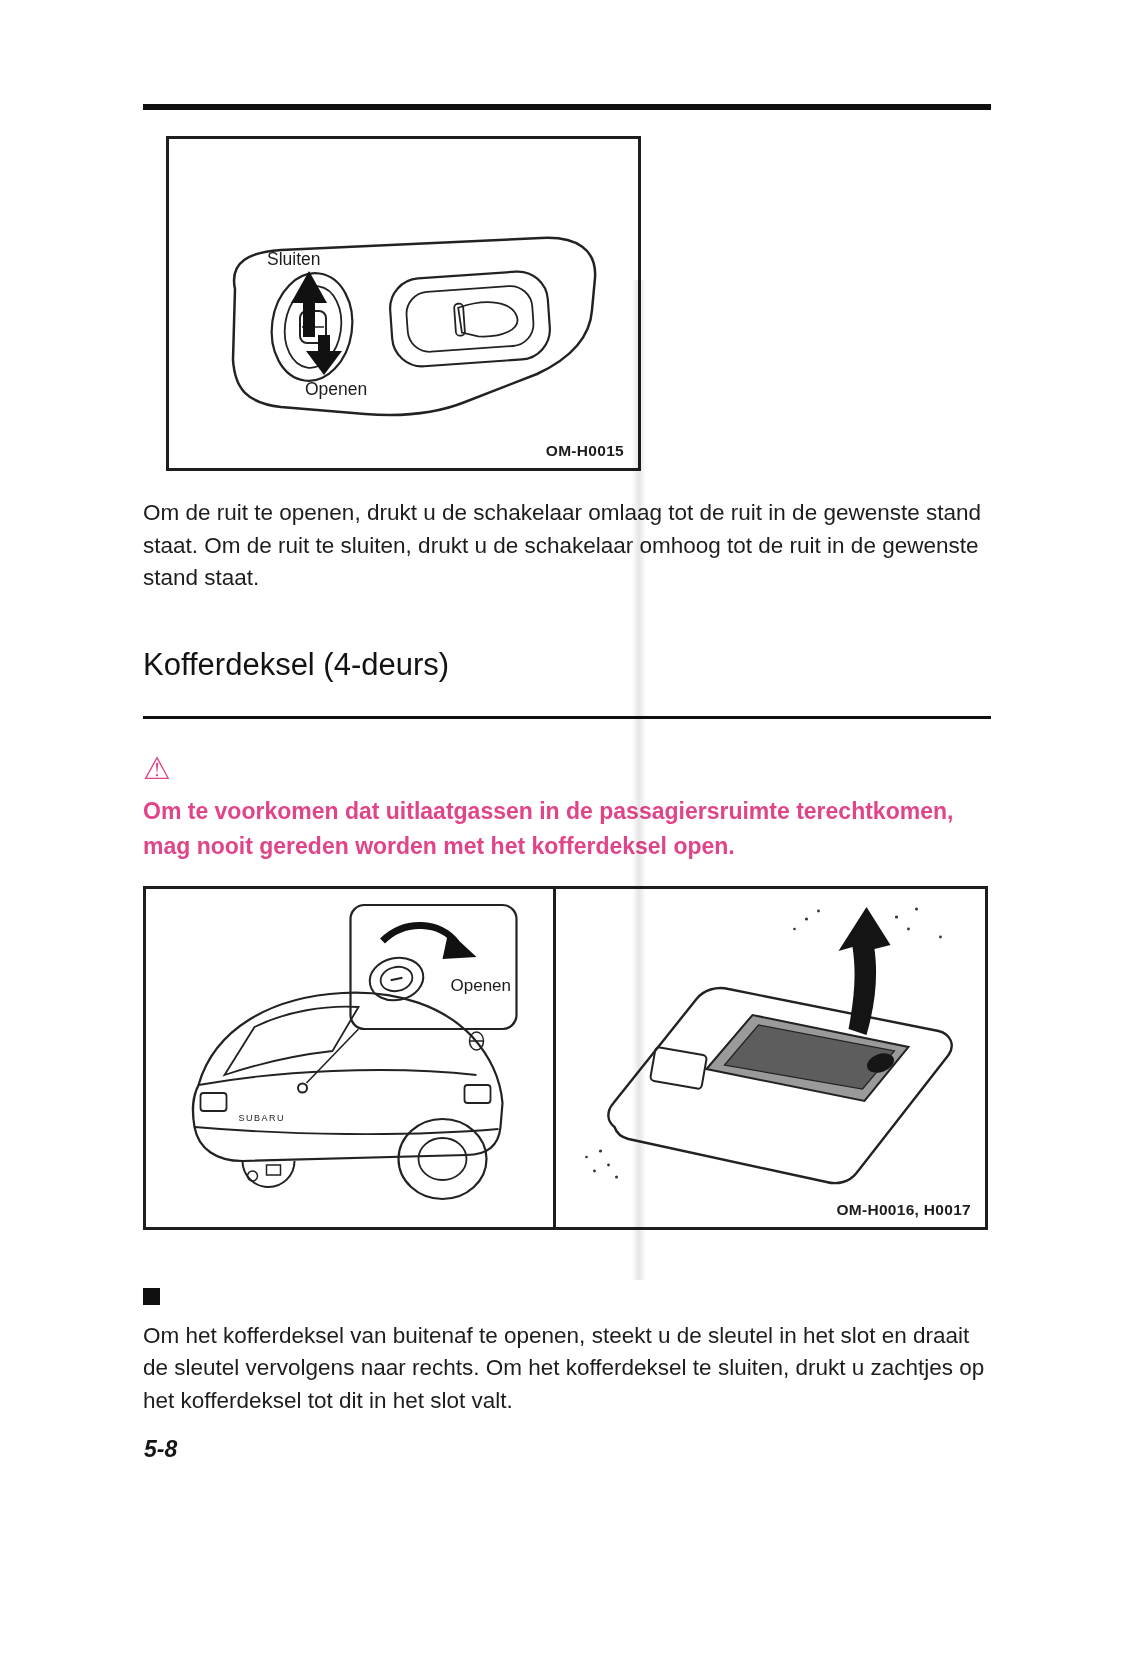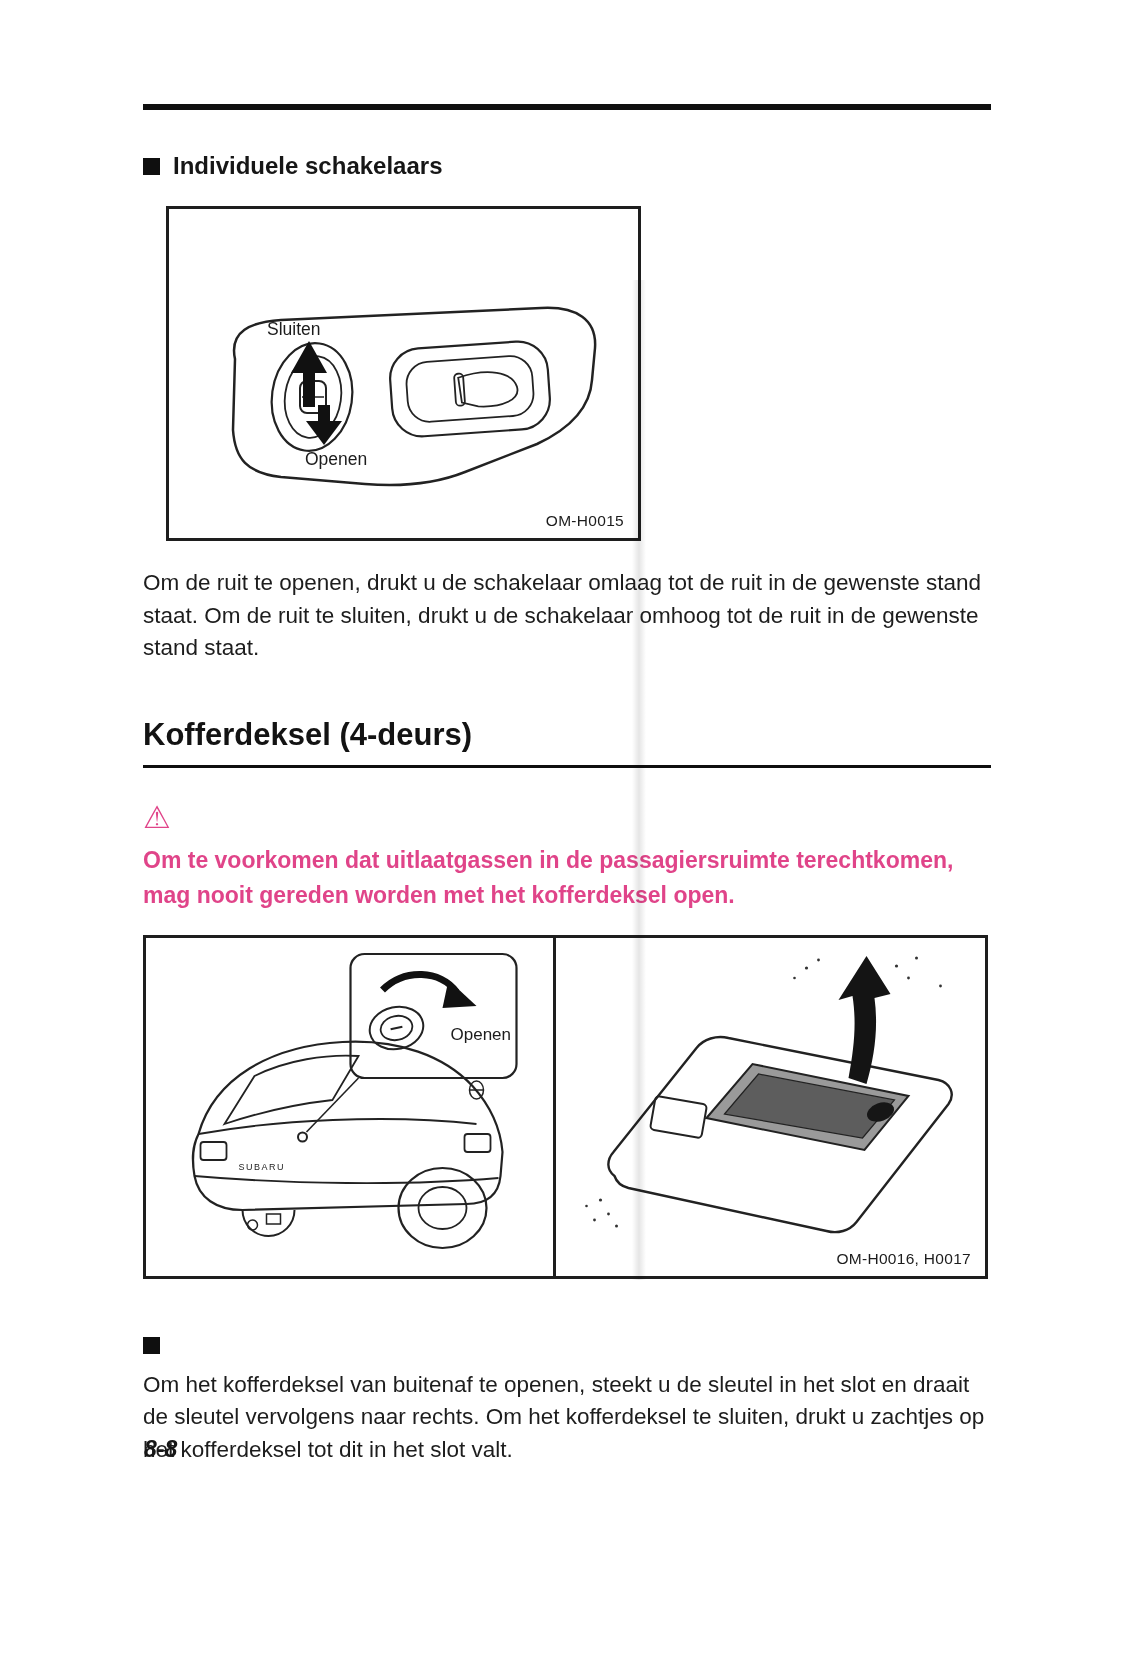--- a/index.html
+++ b/index.html
@@ -14,28 +14,28 @@
   .subheading { display:flex; align-items:center; gap:13px; font-weight:bold; font-size:24px; color:#161616; }
   .subheading .bullet { width:17px; height:17px; background:#0f0f0f; flex:none; }
   #subheading-1 { margin-top:42px; }
   #subheading-2 { margin-top:58px; }
 
   .figure { border:3px solid #1e1e1e; background:#fff; position:relative; }
   .figure-1 { margin-top:26px; width:475px; height:335px;margin-left:23px; }
   .figure-2 { margin-top:22px; width:845px; height:344px; display:flex; }
   .fig2-left { width:410px; border-right:3px solid #1e1e1e; position:relative; }
   .fig2-right { flex:1; position:relative; }
-  .fig-caption { position:absolute; right:14px; bottom:8px; font-size:15.5px; color:#1c1c1c; letter-spacing:0.3px; }
+  .fig-caption { position:absolute; right:14px; bottom:8px; font-size:15.5px; color:#1c1c1c; letter-spacing:0.3px;font-weight:bold; }
 
   .para { margin-top:26px; font-size:22.5px; line-height:32.5px; color:#1d1d1d; }
   .para-2 { margin-top:15px; }
 
   .section-title {
-    margin-top:52px; font-size:31px; font-weight:bold; color:#131313;
-    padding-bottom:12px; border-bottom:3.5px solid #0f0f0f;
+    margin-top:52px; font-size:31px; font-weight:normal; color:#131313;
+    padding-bottom:33px; border-bottom:3.5px solid #0f0f0f;
   }
 
   .warning-block { margin-top:34px; }
   .warning-title { display:flex; align-items:flex-end; gap:10px; color:#e04489; font-weight:bold; font-size:30px; }
   .warning-title .warn-icon { font-family:"DejaVu Sans", sans-serif; font-size:31px; line-height:1; font-weight:normal; }
   .warning-body { margin-top:10px; color:#e04489; font-weight:bold; font-size:23px; line-height:35px; }
 
   .page-number { position:absolute; left:144px; top:1436px; font-size:23px; font-weight:bold; font-style:italic; color:#161616; }
 
   .fold-shadow {
@@ -49,24 +49,20 @@
   text.draw-label { font-family:"Liberation Sans", sans-serif; fill:#1c1c1c; }
 </style>
 </head>
 <body>
 
 <div class="page">
   <div class="content">
 
     <div class="top-rule"></div>
 
-    <div class="subheading" id="subheading-1">
-      <span class="bullet"></span>
-      <span>Individuele schakelaars</span>
-    </div>
 
     <div class="figure figure-1">
       <svg viewBox="0 0 469 329">
         <path class="ln" stroke-width="2.5" fill="#fff" d="M 66 150 C 60 122 82 113 112 111 L 372 99 C 408 97 428 111 426 139 L 423 171 C 421 201 398 221 368 235 L 296 263 C 266 275 234 278 196 275 L 112 268 C 78 264 66 250 64 221 Z"></path>
         <g>
           <ellipse class="ln" stroke-width="2.2" cx="143" cy="188" rx="40" ry="54" transform="rotate(8 143 188)"></ellipse>
           <ellipse class="ln" stroke-width="1.8" cx="144" cy="188" rx="28" ry="41" transform="rotate(8 144 188)"></ellipse>
           <rect class="ln" stroke-width="2" x="131" y="172" width="26" height="32" rx="7" fill="#fff"></rect>
           <line x1="133" y1="188" x2="155" y2="188" stroke="#222" stroke-width="1.5"></line>
         </g>
@@ -159,15 +155,15 @@
     </div>
 
     <div class="subheading" id="subheading-2">
       <span class="bullet"></span>
     </div>
 
     <div class="para para-2">Om het kofferdeksel van buitenaf te openen, steekt u de sleutel in het slot en draait de sleutel vervolgens naar rechts. Om het kofferdeksel te sluiten, drukt u zachtjes op het kofferdeksel tot dit in het slot valt.</div>
 
   </div>
 
-  <div class="page-number">8-8</div>
+  <div class="page-number">5-8</div>
   <div class="fold-shadow"></div>
 </div>
 
 </body></html>

